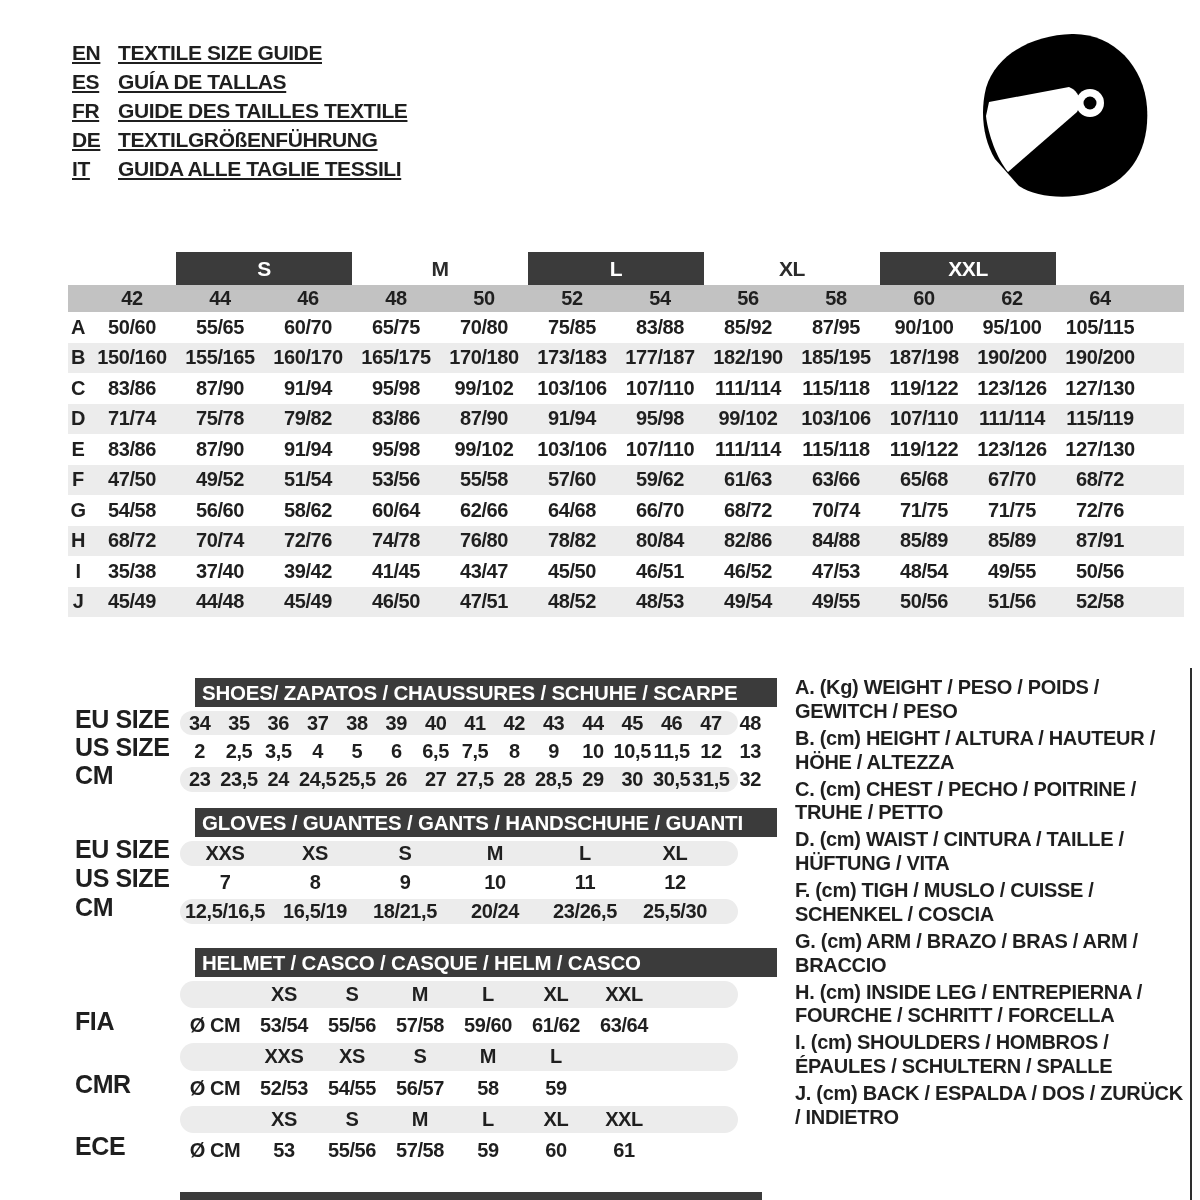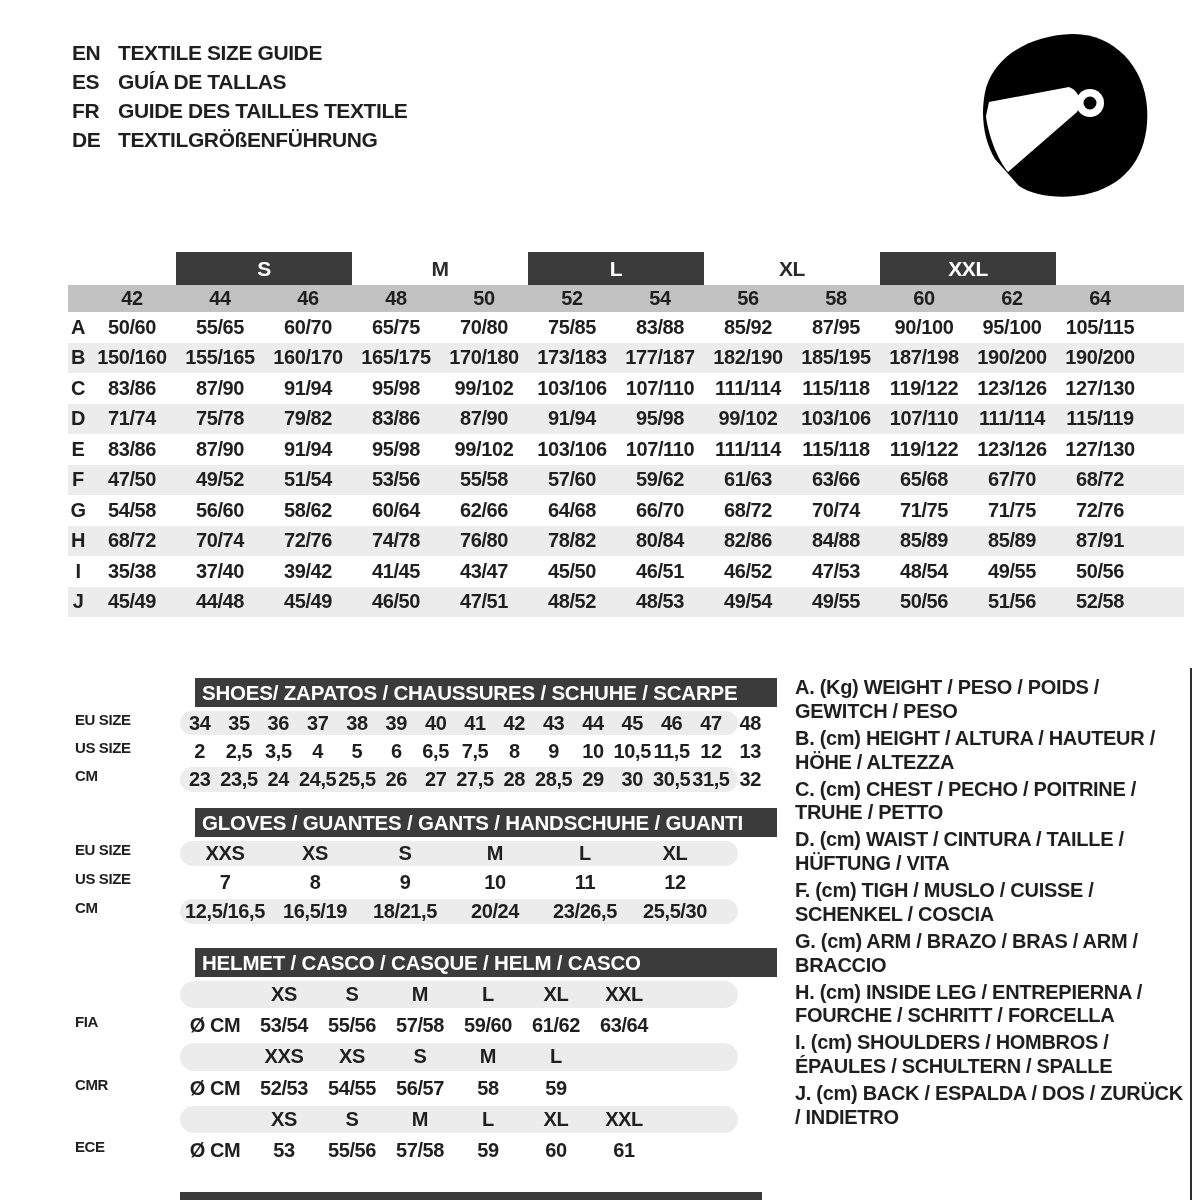--- a/index.html
+++ b/index.html
@@ -9,21 +9,21 @@
     --ink:#1f1f1f;
   }
   *{margin:0;padding:0;box-sizing:border-box;}
   html,body{background:#fff;}
   body{
     width:1200px;height:1200px;position:relative;overflow:hidden;
     font-family:"Liberation Sans",sans-serif;font-weight:700;color:var(--ink);
     letter-spacing:-0.4px;
   }
   
-  #lang-block{position:absolute;left:72px;top:38px;}
+  #lang-block{position:absolute;left:72px;top:38px;text-decoration:underline;}
   .lang-row{display:flex;font-size:21px;line-height:29px;}
   .lang-code{width:46px;}
   
   #helmet-icon{position:absolute;left:972px;top:28px;width:190px;height:174px;}
   
   #textile-table{position:absolute;left:68px;top:252px;width:1116px;}
   .main-grid{display:grid;grid-template-columns:20px repeat(12,88px) 40px;}
   #size-band-row{height:33px;position:relative;}
   .size-band{display:flex;align-items:center;justify-content:center;font-size:21px;height:33px;}
   .size-band.filled{background:var(--bar-dark);color:#fff;}
@@ -34,21 +34,21 @@
   .measure-row.stripe{background:var(--stripe-gray);}
   .measure-row .cell,.measure-row .rlabel{display:flex;align-items:center;justify-content:center;font-size:20px;}
   
   .section{position:absolute;left:68px;width:710px;}
   #shoes-section{top:678px;}
   #gloves-section{top:808px;}
   #helmet-section{top:948px;}
   .sec-bar{position:relative;left:112px;width:582px;height:29px;background:var(--bar-dark);
     color:#fff;font-size:20.5px;display:flex;align-items:center;padding-left:7px;letter-spacing:-0.2px;margin-left:15px;}
   .sec-row{position:relative;}
-  .side-label{position:absolute;left:7px;top:0;bottom:4px;display:flex;align-items:center;font-size:15px;}
+  .side-label{position:absolute;left:7px;top:0;bottom:4px;display:flex;align-items:center;font-size:25px;}
   .band{position:absolute;left:112px;width:558px;top:4px;bottom:0;display:grid;align-items:center;border-radius:14px;}
   .band.stripe{background:var(--stripe-gray);}
   .band .cell{display:flex;align-items:center;justify-content:center;font-size:20px;}
   #shoes-section .sec-row{height:28.2px;}
   #shoes-section .band{grid-template-columns:repeat(15,39.33px);}
   #gloves-section .sec-row{height:29px;}
   #gloves-section .band{grid-template-columns:repeat(6,90px);}
   #helmet-section .sec-row{height:31.2px;}
   #helmet-section .band{grid-template-columns:70px repeat(6,68px);}
   #helmet-section .band .unit{justify-content:center;}
@@ -71,20 +71,24 @@
       <span class="lang-code">ES</span>
       <span class="lang-title">GUÍA DE TALLAS</span>
     </div>
     <div class="lang-row">
       <span class="lang-code">FR</span>
       <span class="lang-title">GUIDE DES TAILLES TEXTILE</span>
     </div>
     <div class="lang-row">
       <span class="lang-code">DE</span>
       <span class="lang-title">TEXTILGRÖßENFÜHRUNG</span>
+    </div>
+    <div class="lang-row">
+      <span class="lang-code">IT</span>
+      <span class="lang-title">GUIDA ALLE TAGLIE TESSILI</span>
     </div>
   </div>
 
 <div id="helmet-icon">
   <svg viewBox="0 0 190 174" width="190" height="174">
     <path d="M100 6 C141 5 172 38 175 79 C178 121 159 154 119 165
              C93 172 64 169 47 158 L23 131 C11 111 8 84 14 60 C24 26 61 7 100 6 Z" fill="#000"></path>
     <path d="M17 74 L97 59 C107 63 111 74 105 84 L36 144
              C25 131 16 106 14 88 Z" fill="#fff"></path>
     <circle cx="118" cy="75" r="14" fill="#fff"></circle>

